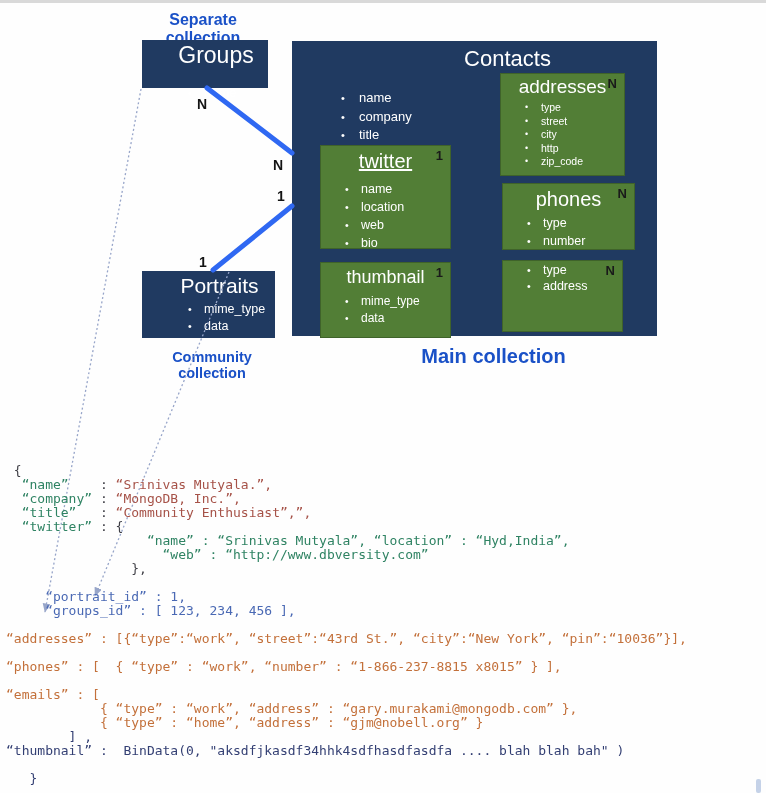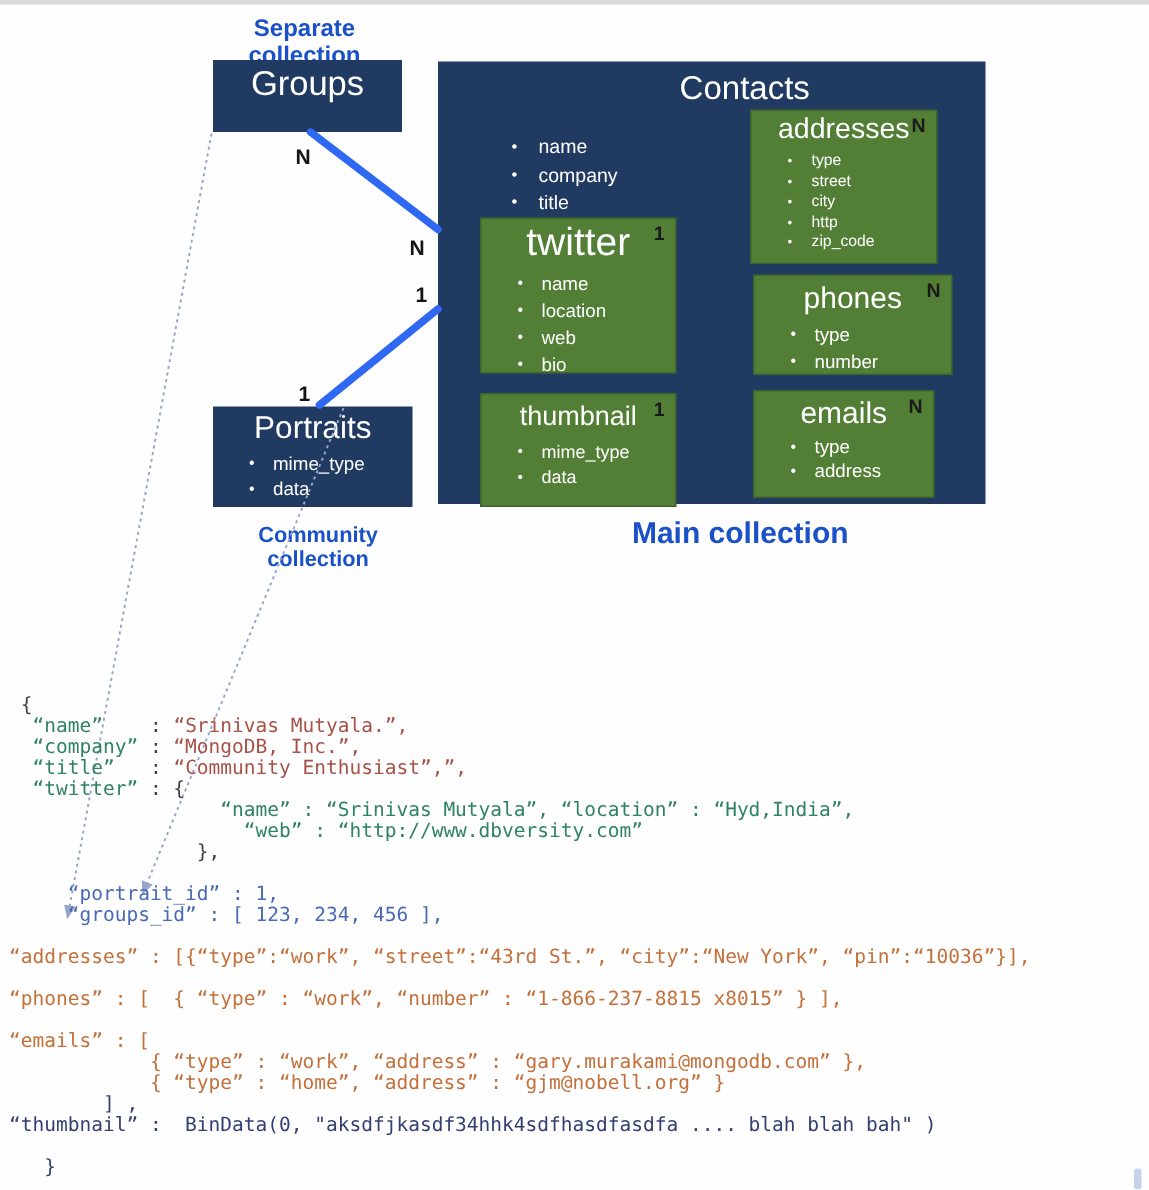--- a/index.html
+++ b/index.html
@@ -6,21 +6,21 @@
   #canvas{position:relative;width:766px;height:793px;background:#fefefe;overflow:hidden;
           font-family:"Liberation Sans",sans-serif;}
   .abs{position:absolute;}
   .top-rule{left:0;top:0;width:766px;height:3px;background:var(--top-rule);}
   .blue-label{color:var(--label-blue);font-weight:bold;text-align:center;}
   .sep-top{left:133px;top:11px;width:140px;font-size:16px;}
   .sep-bottom{left:162px;top:350px;width:100px;font-size:14.5px;line-height:15.5px;}
   .main-label{left:410px;top:345px;width:167px;font-size:20px;}
 
   .box{position:absolute;box-sizing:border-box;}
-  .collection{background:var(--collection-box);}
+  .collection{background:var(--collection-box);padding-left:22px;}
   .embedded{background:var(--embedded-box);border:1px solid rgba(30,50,20,.35);}
   .box-title{color:var(--box-title);text-align:center;font-weight:400;}
   .badge{position:absolute;top:2px;right:7px;font-size:13px;font-weight:bold;color:var(--cardinality-black);}
   ul.fields{list-style:none;margin:16px;padding:0;color:#fff;}
   ul.fields li{position:relative;padding-left:24px;}
   ul.fields li::before{content:"\2022";position:absolute;left:8px;font-size:.85em;}
 
   .groups{left:142px;top:40px;width:126px;height:48px;}
   .groups .box-title{font-size:23px;line-height:29px;margin-top:1px;}
   .groups ul{font-size:13px;line-height:14px;}
@@ -29,21 +29,21 @@
   .contacts > .box-title{font-size:22px;line-height:26px;margin-top:5px;transform:translateX(22px);}
   .contacts > ul{position:absolute;left:33px;top:32px;font-size:13px;line-height:18.5px;}
   .contacts > ul li{padding-left:18px;}
   .contacts > ul li::before{left:0;}
 
   .portraits{left:142px;top:271px;width:133px;height:67px;}
   .portraits .box-title{font-size:21px;line-height:27px;margin-top:1px;}
   .portraits ul{margin-top:2px;font-size:12.5px;line-height:16.5px;}
 
   .twitter{left:28px;top:104px;width:131px;height:104px;}
-  .twitter .box-title{font-size:26px;line-height:26px;margin-top:2px;}
+  .twitter .box-title{font-size:20px;line-height:26px;margin-top:2px;text-decoration:underline;}
   .twitter ul{margin-top:6px;font-size:12.5px;line-height:18px;}
 
   .addresses{left:208px;top:32px;width:125px;height:103px;}
   .addresses .box-title{font-size:19px;line-height:24px;margin-top:1px;}
   .addresses ul{margin-top:2px;font-size:10.5px;line-height:13.6px;}
 
   .phones{left:210px;top:142px;width:133px;height:67px;}
   .phones .box-title{font-size:20px;line-height:26px;margin-top:2px;}
   .phones ul{margin-top:2px;font-size:12.5px;line-height:18px;}
 
@@ -130,21 +130,20 @@
     <div class="box embedded thumbnail">
       <div class="box-title">thumbnail</div>
       <div class="badge">1</div>
       <ul class="fields">
           <li>mime_type</li>
           <li>data</li>
         </ul>
     </div>
 
     <div class="box embedded emails">
-      <div class="box-title">emails</div>
       <div class="badge">N</div>
       <ul class="fields">
           <li>type</li>
           <li>address</li>
         </ul>
     </div>
   </div>
 
   <div class="box collection portraits">
     <div class="box-title">Portraits</div>

